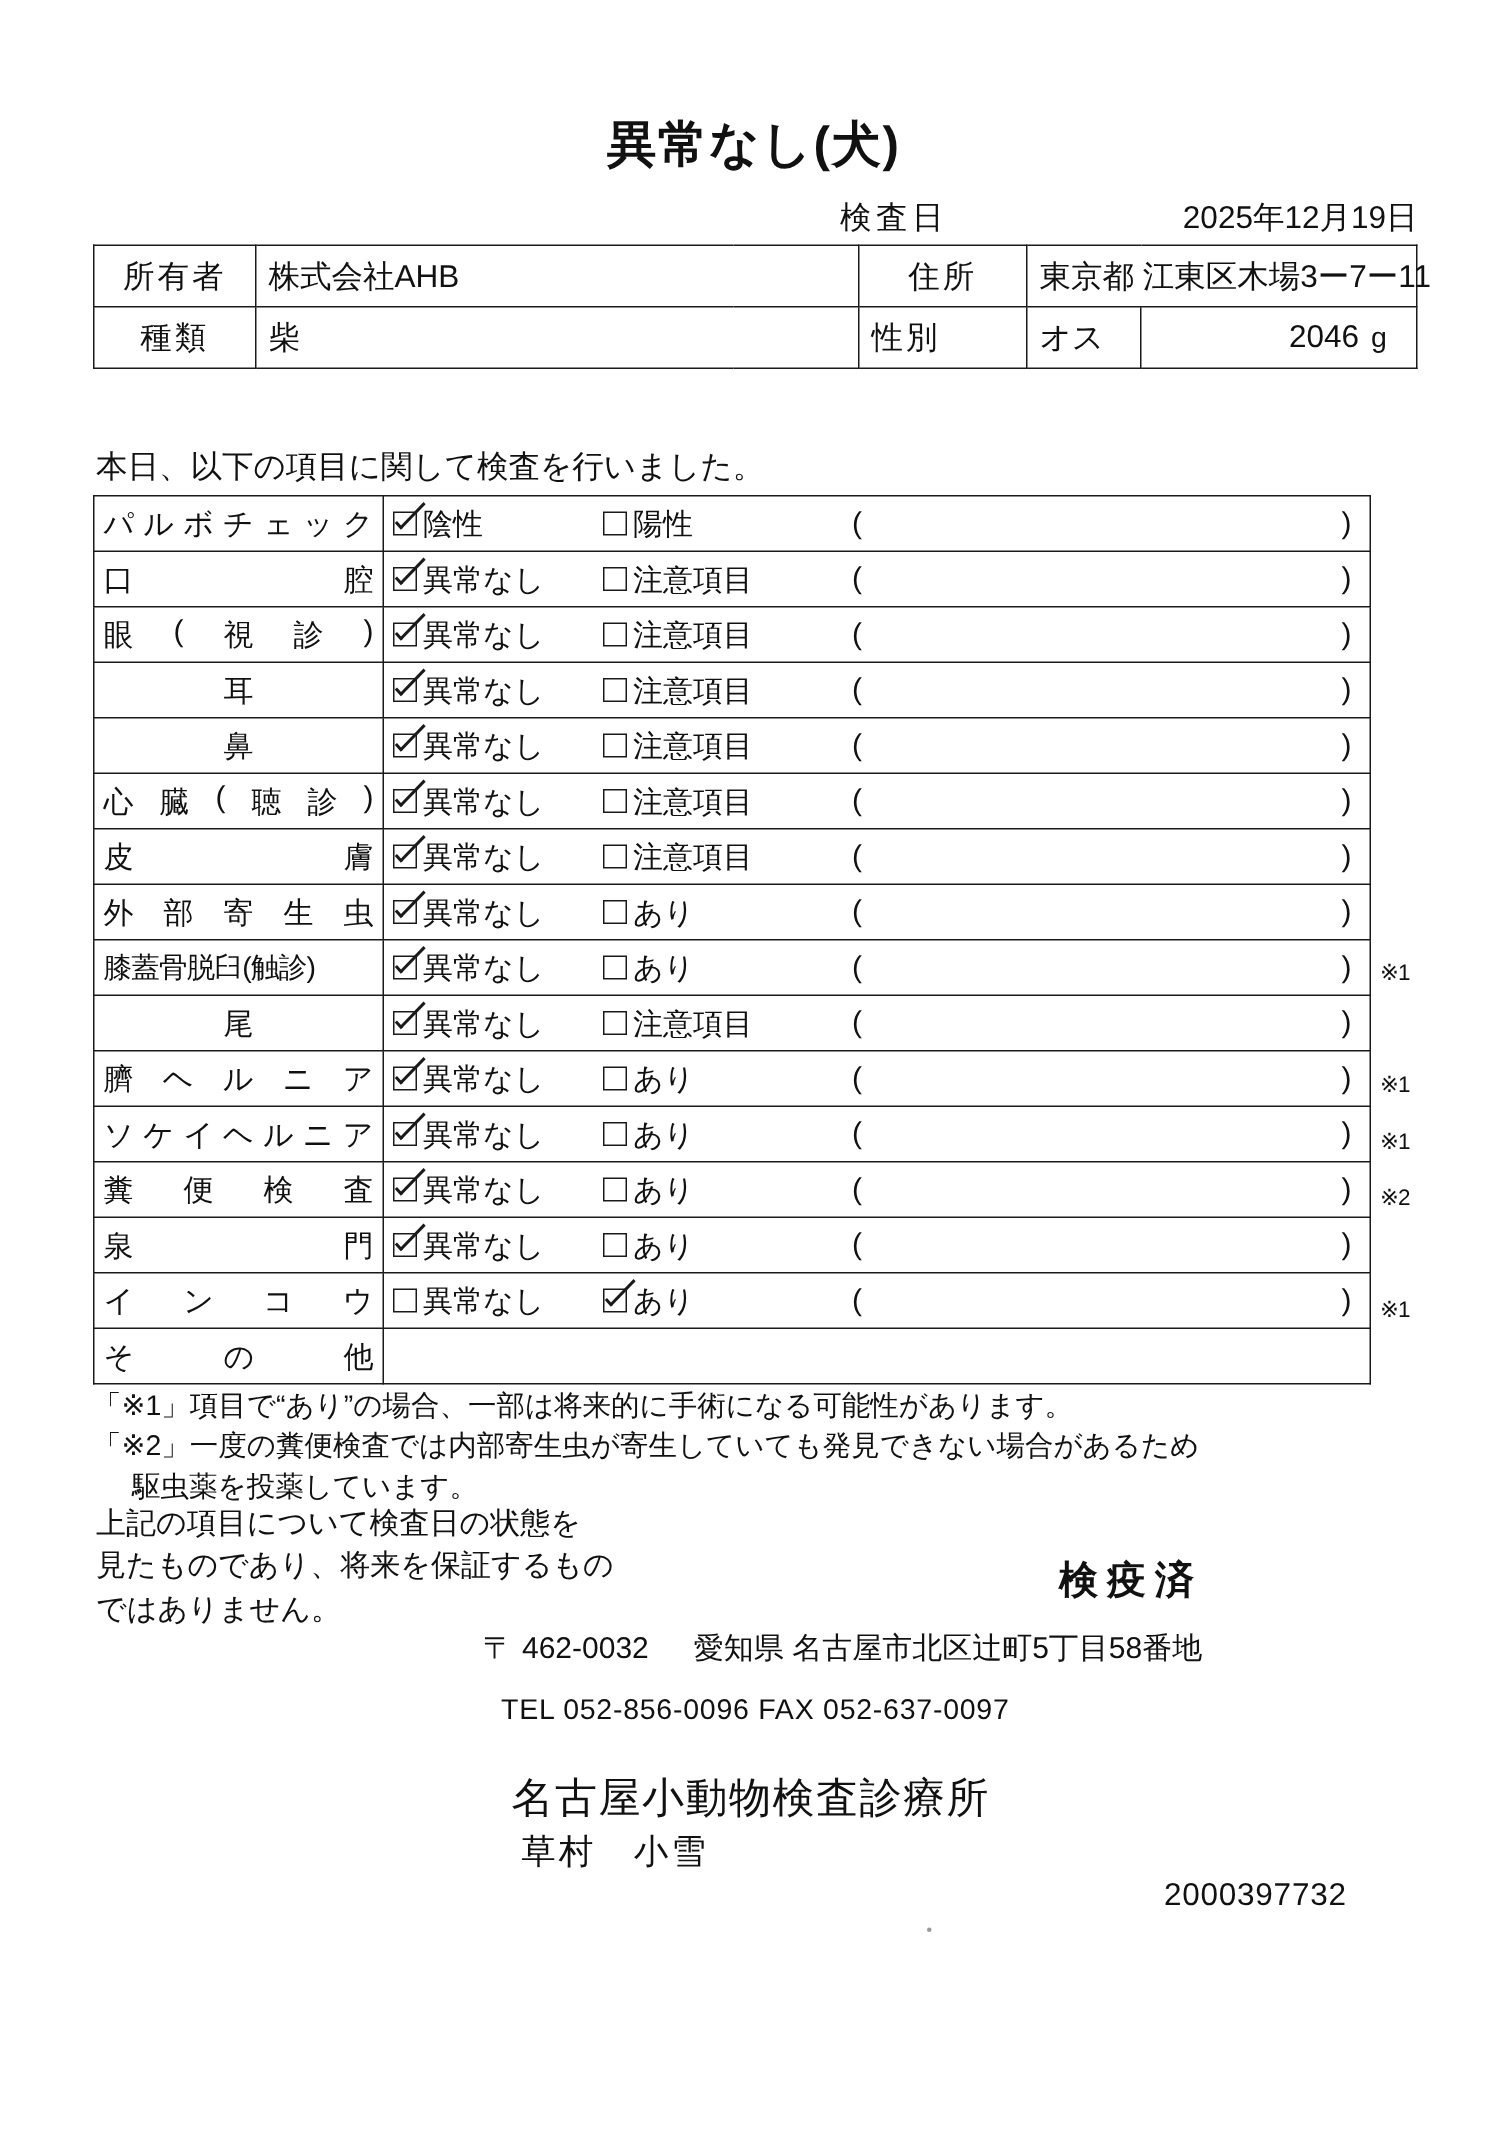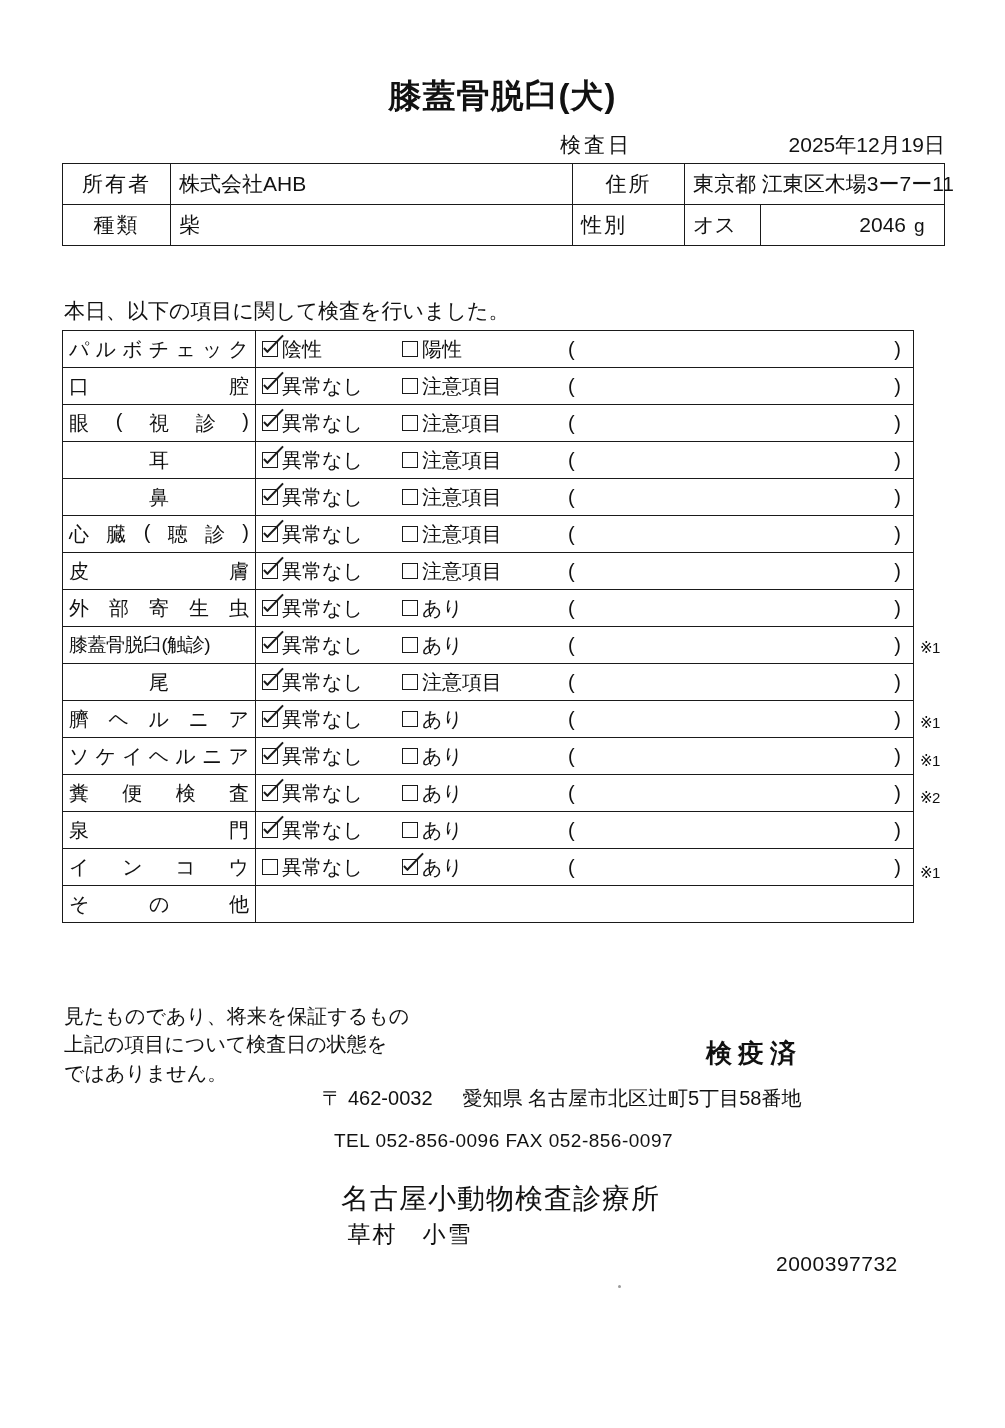--- a/index.html
+++ b/index.html
@@ -302,21 +302,21 @@
     height: 3px;
     background: #9a9a9a;
     border-radius: 50%;
   }
 </style>
 </head>
 <body>
 
 <div class="page">
 
-  <div class="doc-title">膝蓋骨脱臼(犬)</div>
+  <div class="doc-title">異常なし(犬)</div>
 
   <div class="insp-date-row">
     <span class="insp-date-label">検査日</span>
     <span class="insp-date-value">2025年12月19日</span>
   </div>
 
   <table class="info-table">
     <colgroup>
       <col style="width:108px">
         <col style="width:318px">
@@ -773,34 +773,39 @@
       <div class="mark-cell">※1</div>
       <div class="mark-cell"></div>
       <div class="mark-cell">※1</div>
       <div class="mark-cell">※1</div>
       <div class="mark-cell">※2</div>
       <div class="mark-cell"></div>
       <div class="mark-cell">※1</div>
       <div class="mark-cell"></div>
     </div>
 
+  <div class="footnotes">
+    <div>「※1」項目で“あり”の場合、一部は将来的に手術になる可能性があります。</div>
+    <div>「※2」一度の糞便検査では内部寄生虫が寄生していても発見できない場合があるため</div>
+    <span class="fn-indent">駆虫薬を投薬しています。</span>
+  </div>
 
   <div class="disclaimer">
+    <div>上記の項目について検査日の状態を</div>
     <div>見たものであり、将来を保証するもの</div>
-    <div>上記の項目について検査日の状態を</div>
     <div>ではありません。</div>
   </div>
 
   <div class="stamp">検疫済</div>
 
   <div class="clinic-addr">
     <span class="zip-mark">〒</span><span>462-0032</span><span class="addr-gap"></span><span>愛知県 名古屋市北区辻町5丁目58番地</span>
   </div>
 
-  <div class="clinic-tel">TEL 052-856-0096  FAX 052-856-0097</div>
+  <div class="clinic-tel">TEL 052-856-0096  FAX 052-637-0097</div>
 
   <div class="clinic-name">名古屋小動物検査診療所</div>
   <div class="clinic-sign">草村　小雪</div>
 
   <div class="doc-serial">2000397732</div>
 
   <div class="speck"></div>
 </div>
 
 </body></html>

